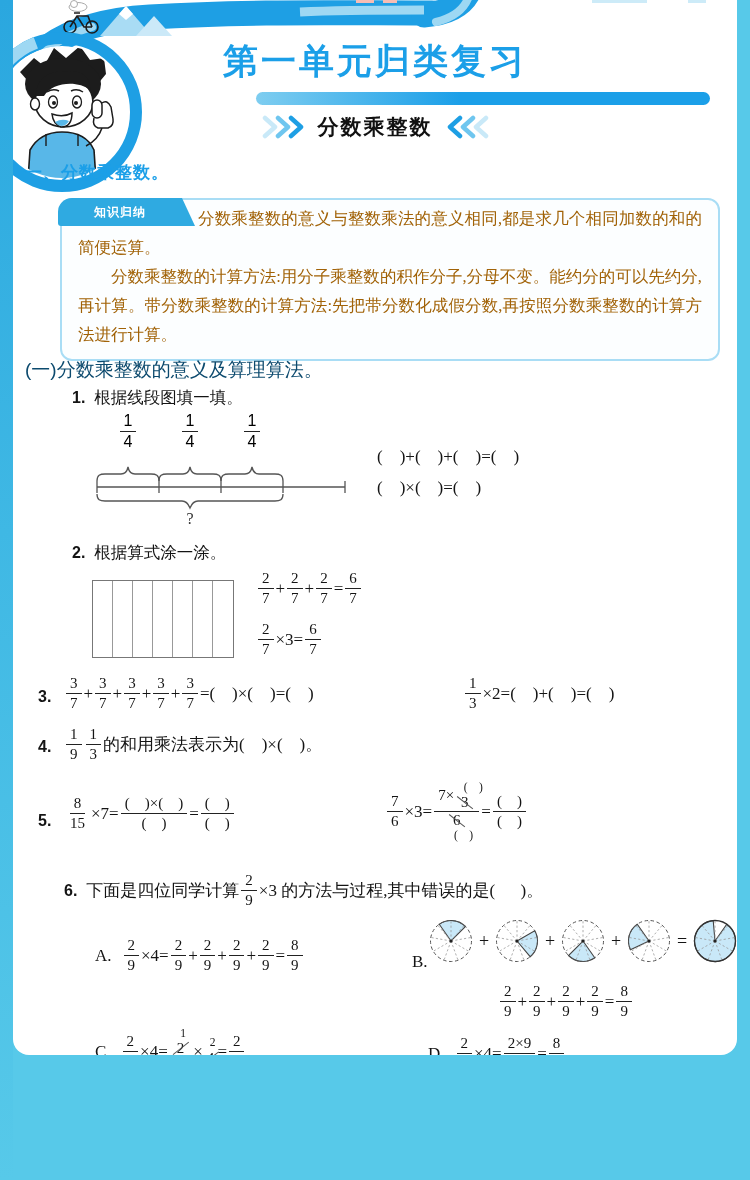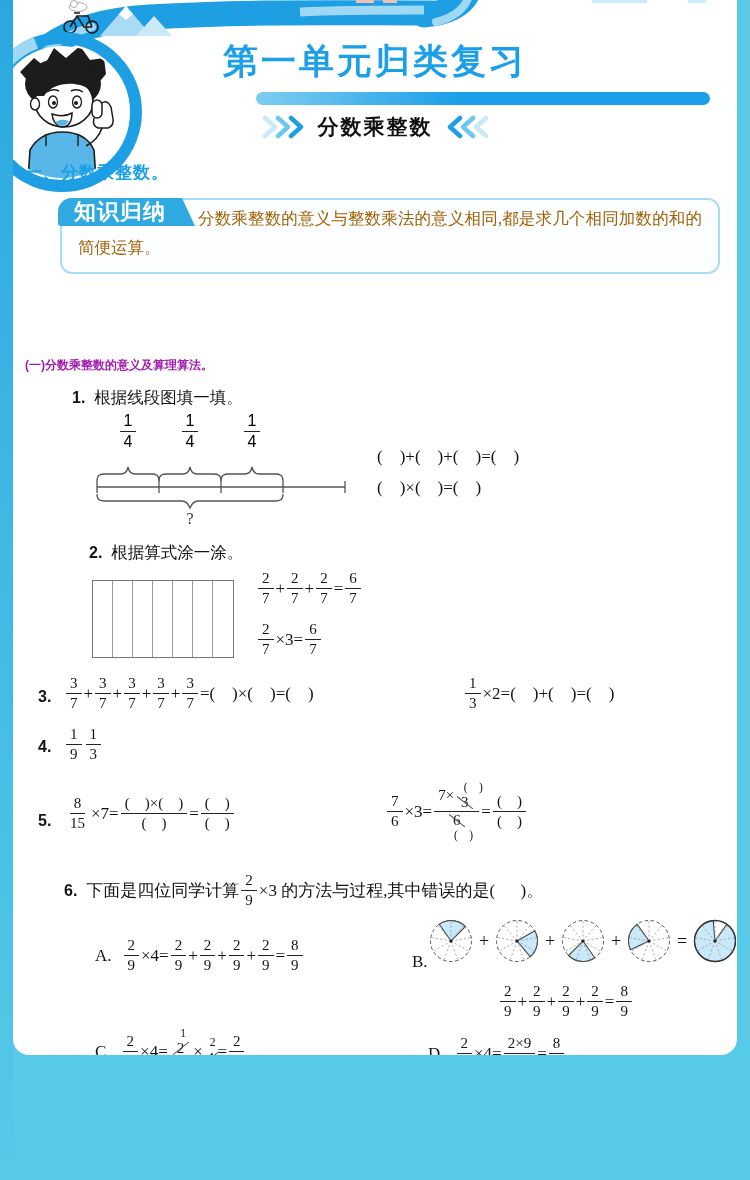--- a/index.html
+++ b/index.html
@@ -24,30 +24,30 @@
   #subhead{left:0;top:113px;width:750px;display:flex;justify-content:center;
     align-items:center;gap:12px;}
   #subhead .st{font-size:21px;font-weight:bold;color:#111;letter-spacing:2px;}
 
   #sec1{left:25px;top:161px;font-size:17px;font-weight:bold;color:#1B9FE8;letter-spacing:1px;}
 
   
   #kbox{left:60px;top:198px;width:624px;border:2px solid #A9DDF5;border-radius:12px;
     background:#FCFEFF;padding:0 16px 10px 16px;}
   #ktab{float:left;width:124px;height:28px;line-height:28px;margin:-2px 16px 4px -20px;
-    background:#2FAAE1;color:#fff;text-align:center;font-weight:bold;font-size:22px;
+    background:#2FAAE1;color:#fff;text-align:center;font-weight:bold;font-size:12px;
     border-radius:14px 0 0 3px;position:relative;letter-spacing:1px;}
   #ktab::after{content:"";position:absolute;right:-13px;top:0;width:0;height:0;
     border-bottom:28px solid #2FAAE1;border-right:13px solid transparent;}
   #kbox p{margin:0;font-family:"Liberation Serif",serif;font-size:16.5px;
     line-height:29px;color:#a16207;text-align:justify;}
   #kbox p:first-of-type{padding-top:4px;}
   #kbox p.ind{text-indent:2em;}
 
-  #subsec{left:25px;top:357px;font-size:12px;font-weight:bold;color:#a21caf;}
+  #subsec{left:25px;top:357px;font-size:19px;font-weight:normal;color:#0c4a6e;}
 
   .qlabel{font-family:"Liberation Serif",serif;font-size:16.5px;color:#141414;margin-left:8px;}
   .qnum{font-family:"Liberation Sans",sans-serif;font-weight:bold;font-size:16px;
     color:#141414;margin-right:9px;}
 
   
   .eq{display:inline-flex;align-items:center;white-space:pre;
     font-family:"Liberation Serif",serif;font-size:17px;color:#141414;}
   .tt{white-space:pre;}
   .frac{display:inline-flex;flex-direction:column;align-items:center;margin:0 2px;
@@ -179,20 +179,21 @@
         <path d="M41,3 L31,12 L41,21" stroke="#C9E9F8"></path>
       </g>
     </svg>
   </div>
 
   <div id="sec1" class="abs">一、分数乘整数。</div>
 
   <div id="kbox" class="abs">
     <div id="ktab">知识归纳</div>
     <p>分数乘整数的意义与整数乘法的意义相同,都是求几个相同加数的和的简便运算。</p>
+    <p class="ind">分数乘整数的计算方法:用分子乘整数的积作分子,分母不变。能约分的可以先约分,再计算。带分数乘整数的计算方法:先把带分数化成假分数,再按照分数乘整数的计算方法进行计算。</p>
   </div>
 
   <div id="subsec" class="abs">(一)分数乘整数的意义及算理算法。</div>
 
   <div class="abs qlabel" style="left:64px;top:387px">
     <span class="qnum">1.</span><span>根据线段图填一填。</span>
   </div>
   <div id="q1fracs" class="abs">
         <span class="frac">
           <span class="fn">1</span>
@@ -214,41 +215,41 @@
       <path d="M133,20 C133,14 136,13 141,13 L157,13 C161,13 163,11 164,6 C165,11 167,13 171,13 L187,13 C192,13 195,14 195,20"></path>
       <path d="M9,26 L257,26"></path>
       <path d="M9,20 L9,32 M71,20 L71,32 M133,20 L133,32 M195,20 L195,32 M257,20 L257,32"></path>
       <path d="M9,33 C9,39 12,40 17,40 L94,40 C98,40 100,42 102,47 C104,42 106,40 110,40 L187,40 C192,40 195,39 195,33"></path>
     </g>
   </svg>
   <div id="q1qmark" class="abs">?</div>
   <div class="abs eq" style="left:377px;top:447px"><span class="tt">(    )+(    )+(    )=(    )</span></div>
   <div class="abs eq" style="left:377px;top:478px"><span class="tt">(    )×(    )=(    )</span></div>
 
-  <div class="abs qlabel" style="left:81px;top:542px">
+  <div class="abs qlabel" style="left:64px;top:542px">
     <span class="qnum">2.</span><span>根据算式涂一涂。</span>
   </div>
   <div id="q2grid" class="abs">
         <div class="cell"></div>
         <div class="cell"></div>
         <div class="cell"></div>
         <div class="cell"></div>
         <div class="cell"></div>
         <div class="cell"></div>
         <div class="cell"></div>
       </div>
   <div class="abs eq" style="left:256px;top:570px"><span class="frac"><span class="fn">2</span><span class="fd">7</span></span><span class="tt">+</span><span class="frac"><span class="fn">2</span><span class="fd">7</span></span><span class="tt">+</span><span class="frac"><span class="fn">2</span><span class="fd">7</span></span><span class="tt">=</span><span class="frac"><span class="fn">6</span><span class="fd">7</span></span></div>
   <div class="abs eq" style="left:256px;top:621px"><span class="frac"><span class="fn">2</span><span class="fd">7</span></span><span class="tt">×3=</span><span class="frac"><span class="fn">6</span><span class="fd">7</span></span></div>
 
   <span class="abs qnum" style="left:38px;top:688px">3.</span>
   <div class="abs eq" style="left:64px;top:675px"><span class="frac"><span class="fn">3</span><span class="fd">7</span></span><span class="tt">+</span><span class="frac"><span class="fn">3</span><span class="fd">7</span></span><span class="tt">+</span><span class="frac"><span class="fn">3</span><span class="fd">7</span></span><span class="tt">+</span><span class="frac"><span class="fn">3</span><span class="fd">7</span></span><span class="tt">+</span><span class="frac"><span class="fn">3</span><span class="fd">7</span></span><span class="tt">=(    )×(    )=(    )</span></div>
   <div class="abs eq" style="left:463px;top:675px"><span class="frac"><span class="fn">1</span><span class="fd">3</span></span><span class="tt">×2=(    )+(    )=(    )</span></div>
 
   <span class="abs qnum" style="left:38px;top:738px">4.</span>
-  <div class="abs eq" style="left:64px;top:726px"><span class="frac"><span class="fn">1</span><span class="fd">9</span></span><span class="frac"><span class="fn">1</span><span class="fd">3</span></span></div>
+  <div class="abs eq" style="left:64px;top:726px"><span class="frac"><span class="fn">1</span><span class="fd">9</span></span><span class="frac"><span class="fn">1</span><span class="fd">3</span></span><span class="tt">的和用乘法表示为(    )×(    )。</span></div>
 
   <span class="abs qnum" style="left:38px;top:812px">5.</span>
   <div class="abs eq" style="left:64px;top:795px"><span class="frac"><span class="fn">8</span><span class="fd">15</span></span><span class="tt">×7=</span><span class="frac bigf"><span class="fn"><span class="tt">(    )×(    )</span></span><span class="fd"><span class="tt">(    )</span></span></span><span class="tt">=</span><span class="frac bigf"><span class="fn"><span class="tt">(    )</span></span><span class="fd"><span class="tt">(    )</span></span></span></div>
   <div class="abs eq" style="left:385px;top:782px"><span class="frac"><span class="fn">7</span><span class="fd">6</span></span><span class="tt">×3=</span><span class="frac bigf"><span class="fn"><span class="tt">7×</span><span class="cs back"><span class="note">(    )</span><span class="main">3</span></span></span><span class="fd"><span class="cs back"><span class="main">6</span><span class="noteb">(    )</span></span></span></span><span class="tt">=</span><span class="frac bigf"><span class="fn"><span class="tt">(    )</span></span><span class="fd"><span class="tt">(    )</span></span></span></div>
 
   <div class="abs" style="left:64px;top:872px;display:flex;align-items:center">
     <span class="qnum">6.</span>
     <span class="eq"><span class="tt">下面是四位同学计算</span><span class="frac"><span class="fn">2</span><span class="fd">9</span></span><span class="tt">×3 的方法与过程,其中错误的是(      )。</span></span>
   </div>
 

